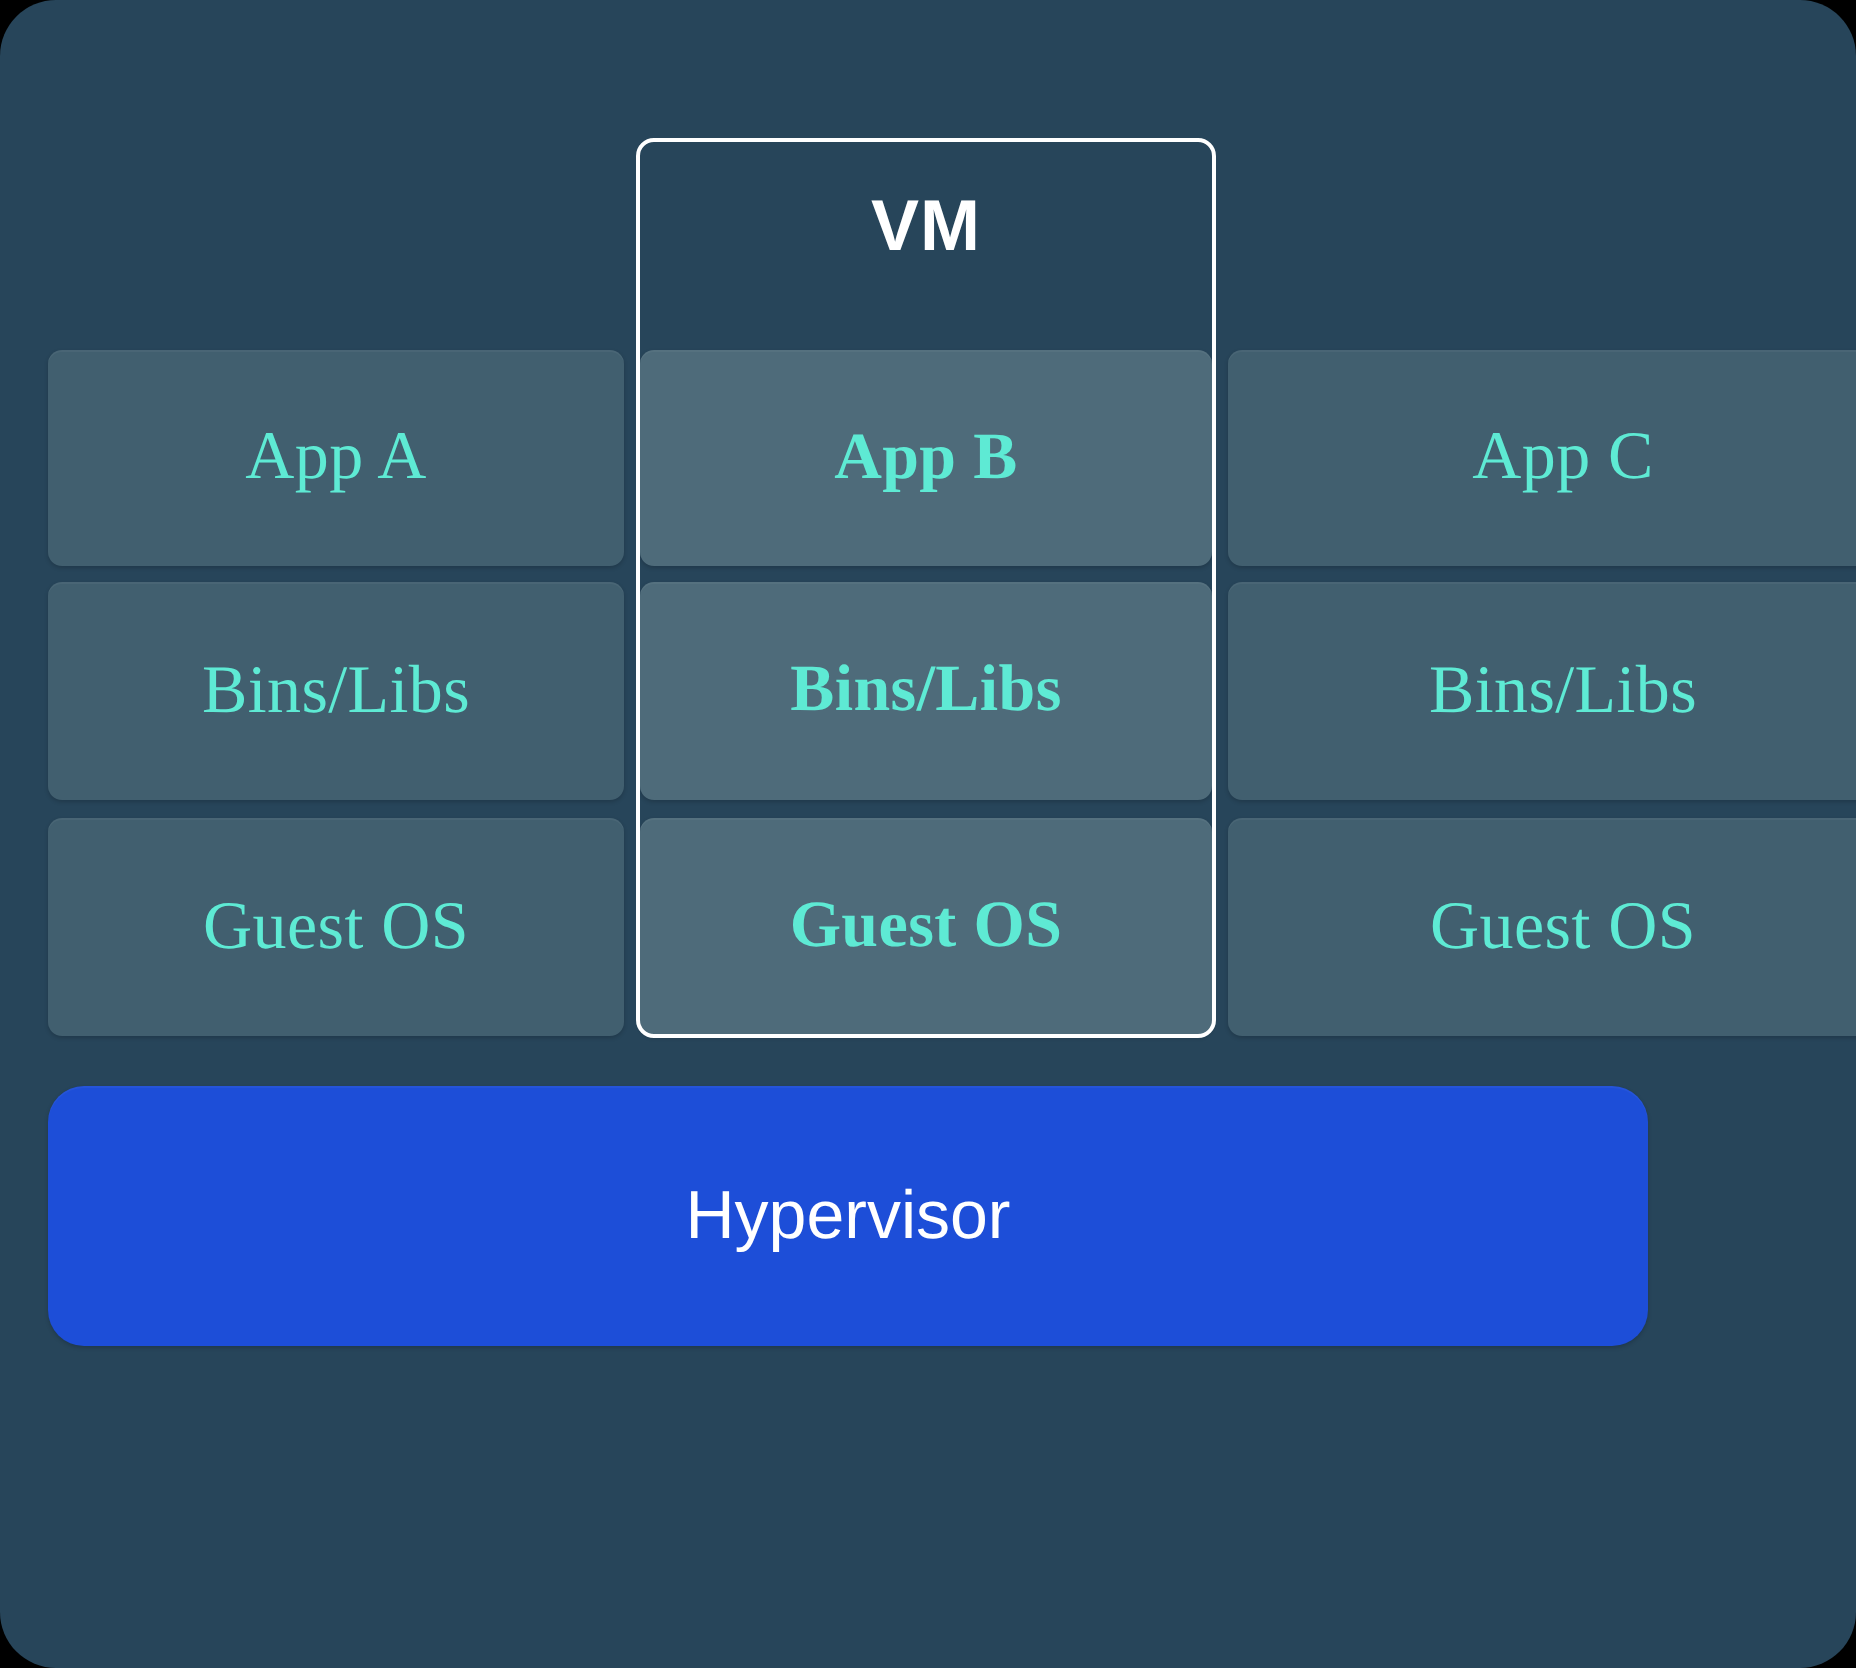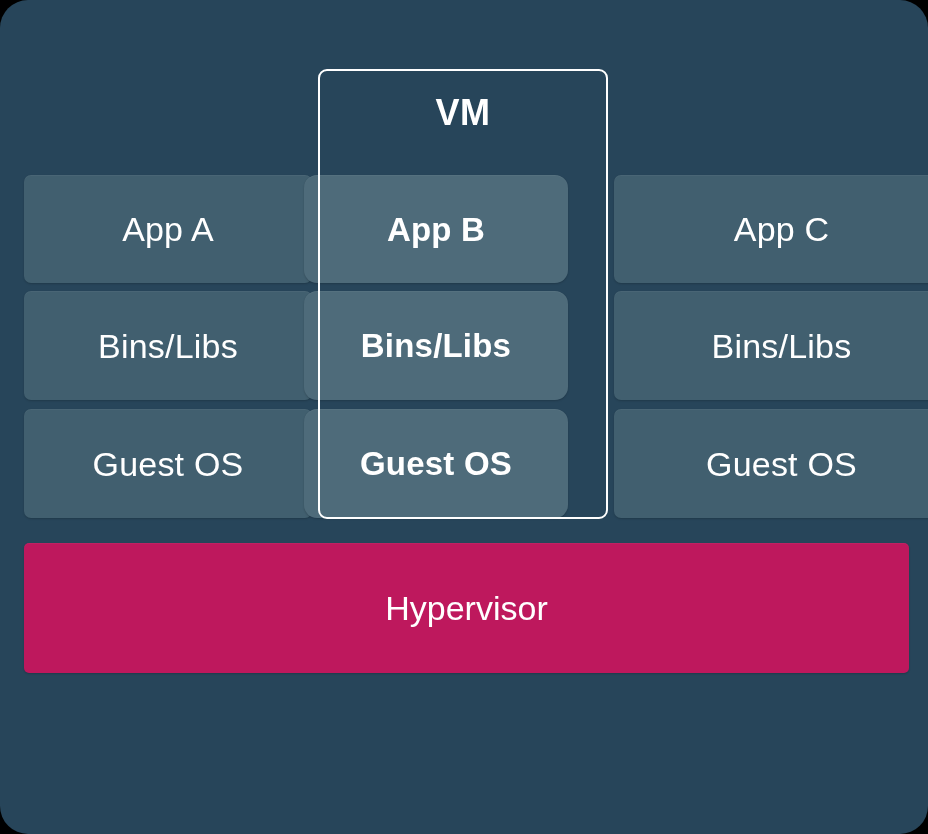--- a/index.html
+++ b/index.html
@@ -24,57 +24,58 @@
     overflow: hidden;
   }
 
   
   .cell {
     position: absolute;
     box-sizing: border-box;
     display: flex;
     align-items: center;
     justify-content: center;
-    color: #ffffff;
+    color: #5eead4;
     border-radius: 7px;
     background: #415f6f;
     box-shadow: inset 0 1px 0 rgba(255,255,255,0.045),
                 0 1px 2px rgba(0,0,0,0.18);
     letter-spacing: 0.2px;
     text-align: center;
     line-height: 1;
     user-select: none;
+    font-family: Liberation Serif, serif;
   }
   .cell.normal { font-weight: 400; font-size: 34px; }
   .cell.bold   { font-weight: 700; font-size: 33px; }
   .cell.highlight { background: #4e6b7a; }
 
   
   .col-left   { left: 24px;  width: 288px; }
-  .col-mid    { left: 304px; width: 264px; border-radius: 13px; }
+  .col-mid    { left: 320px; width: 286px; }
   .col-right  { left: 614px; width: 335px; }
 
   .row-app   { top: 175px; height: 108px; }
   .row-bins  { top: 291px; height: 109px; }
   .row-guest { top: 409px; height: 109px; }
 
   
   .bar {
     position: absolute;
     left: 24px;
-    width: 885px;
+    width: 800px;
     box-sizing: border-box;
     display: flex;
     align-items: center;
     justify-content: center;
     color: #ffffff;
     font-size: 34px;
     font-weight: 400;
-    border-radius: 5px;
-    background: #be185d;
+    border-radius: 18px;
+    background: #1d4ed8;
     box-shadow: inset 0 1px 0 rgba(255,255,255,0.04),
                 0 1px 2px rgba(0,0,0,0.18);
     line-height: 1;
     user-select: none;
   }
   .bar-hypervisor    { top: 543px; height: 130px; }
   .bar-infrastructure{ top: 682px; height: 130px; }
 
   
   .vm-frame {

